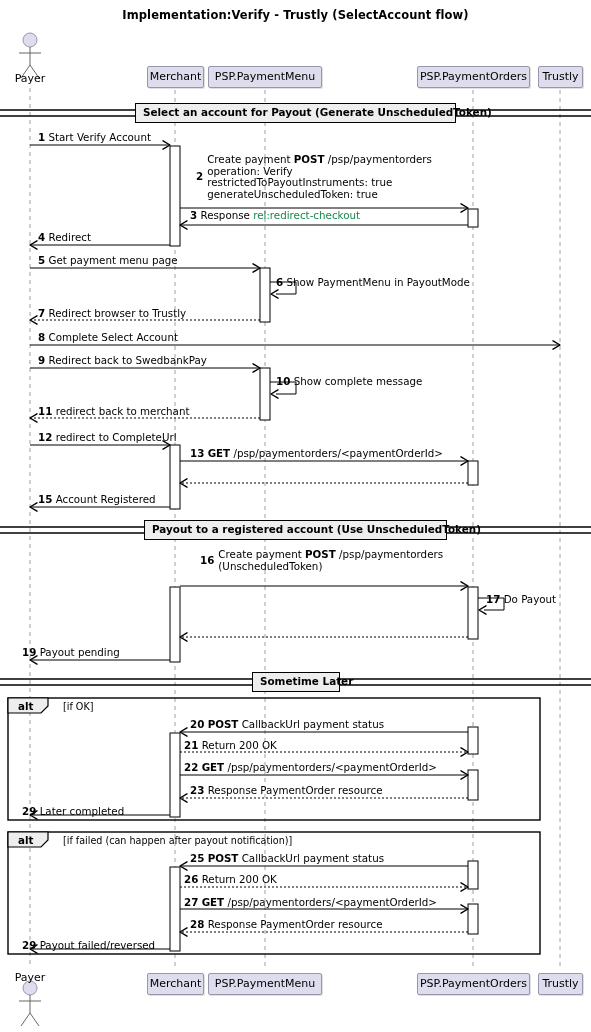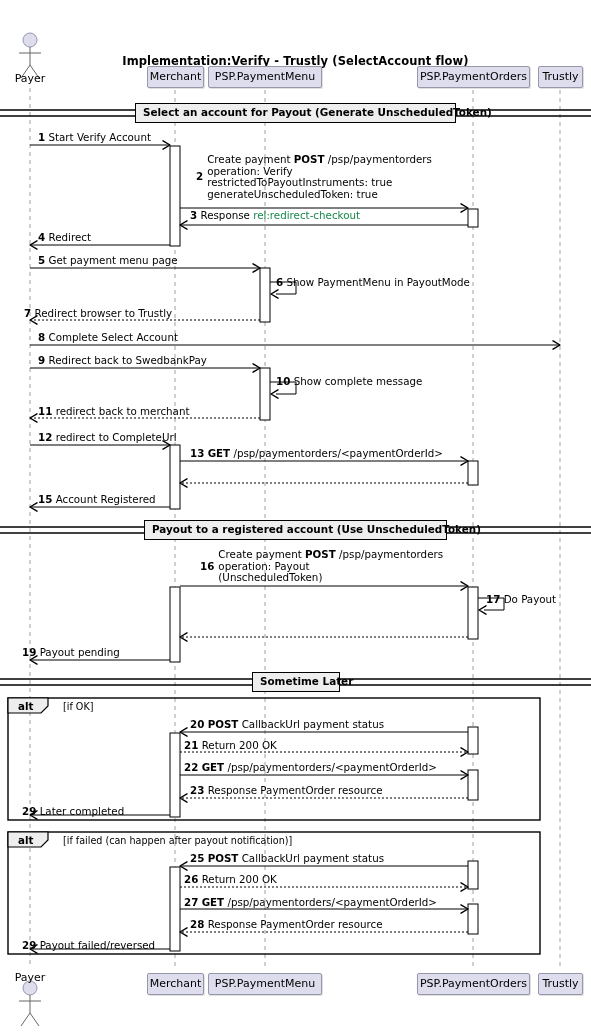--- a/index.html
+++ b/index.html
@@ -22,21 +22,20 @@
     height: 1032px;
   }
   .title {
     position: absolute;
     left: 0; top: 8px;
     width: 591px;
     text-align: center;
     font-size: 11.5px;
     font-weight: bold;
     letter-spacing: 0.1px;
-    margin-top: 46px;
   }
   
   .pbox {
     position: absolute;
     box-sizing: border-box;
     background: #DDDDEE;
     border: 1px solid #9797AC;
     border-radius: 2px;
     font-size: 11px;
     text-align: center;
@@ -279,34 +278,33 @@
             <div>operation: Verify</div>
             <div>restrictedToPayoutInstruments: true</div>
             <div>generateUnscheduledToken: true</div>
           </div>
         </div>
       </div>
       <div class="msg" style="left: 190px; top: 210px;"><span class="num">3</span> <span>Response <span class="green">rel:redirect-checkout</span></span></div>
       <div class="msg" style="left: 38px; top: 232px;"><span class="num">4</span> <span>Redirect</span></div>
       <div class="msg" style="left: 38px; top: 255px;"><span class="num">5</span> <span>Get payment menu page</span></div>
       <div class="msg" style="left: 276px; top: 277px;"><span class="num">6</span> <span>Show PaymentMenu in PayoutMode</span></div>
-      <div class="msg" style="left: 24px; top: 308px;"><span class="num">7</span> <span>Redirect browser to Trustly</span></div>
+      <div class="msg" style="left: 38px; top: 308px;"><span class="num">7</span> <span>Redirect browser to Trustly</span></div>
       <div class="msg" style="left: 38px; top: 332px;"><span class="num">8</span> <span>Complete Select Account</span></div>
       <div class="msg" style="left: 38px; top: 355px;"><span class="num">9</span> <span>Redirect back to SwedbankPay</span></div>
       <div class="msg" style="left: 276px; top: 376px;"><span class="num">10</span> <span>Show complete message</span></div>
       <div class="msg" style="left: 38px; top: 406px;"><span class="num">11</span> <span>redirect back to merchant</span></div>
       <div class="msg" style="left: 38px; top: 432px;"><span class="num">12</span> <span>redirect to CompleteUrl</span></div>
       <div class="msg" style="left: 190px; top: 448px;"><span class="num">13</span> <span><span class="bold">GET</span> /psp/paymentorders/&lt;paymentOrderId&gt;</span></div>
       <div class="msg" style="left: 38px; top: 494px;"><span class="num">15</span> <span>Account Registered</span></div>
       <div class="msg" style="left: 200px; top: 549px;">
         <div style="display: flex; align-items: center;">
           <span class="num" style="margin-right: 4px;">16</span>
           <div>
             <div>Create payment <span class="bold">POST</span> /psp/paymentorders</div>
-            <div>operation: Payout</div>
             <div>(UnscheduledToken)</div>
           </div>
         </div>
       </div>
       <div class="msg" style="left: 486px; top: 594px;"><span class="num">17</span> <span>Do Payout</span></div>
       <div class="msg" style="left: 22px; top: 647px;"><span class="num">19</span> <span>Payout pending</span></div>
       <div class="msg" style="left: 190px; top: 719px;"><span class="num">20</span> <span><span class="bold">POST</span> CallbackUrl payment status</span></div>
       <div class="msg" style="left: 184px; top: 740px;"><span class="num">21</span> <span>Return 200 OK</span></div>
       <div class="msg" style="left: 184px; top: 762px;"><span class="num">22</span> <span><span class="bold">GET</span> /psp/paymentorders/&lt;paymentOrderId&gt;</span></div>
       <div class="msg" style="left: 190px; top: 785px;"><span class="num">23</span> <span>Response PaymentOrder resource</span></div>

